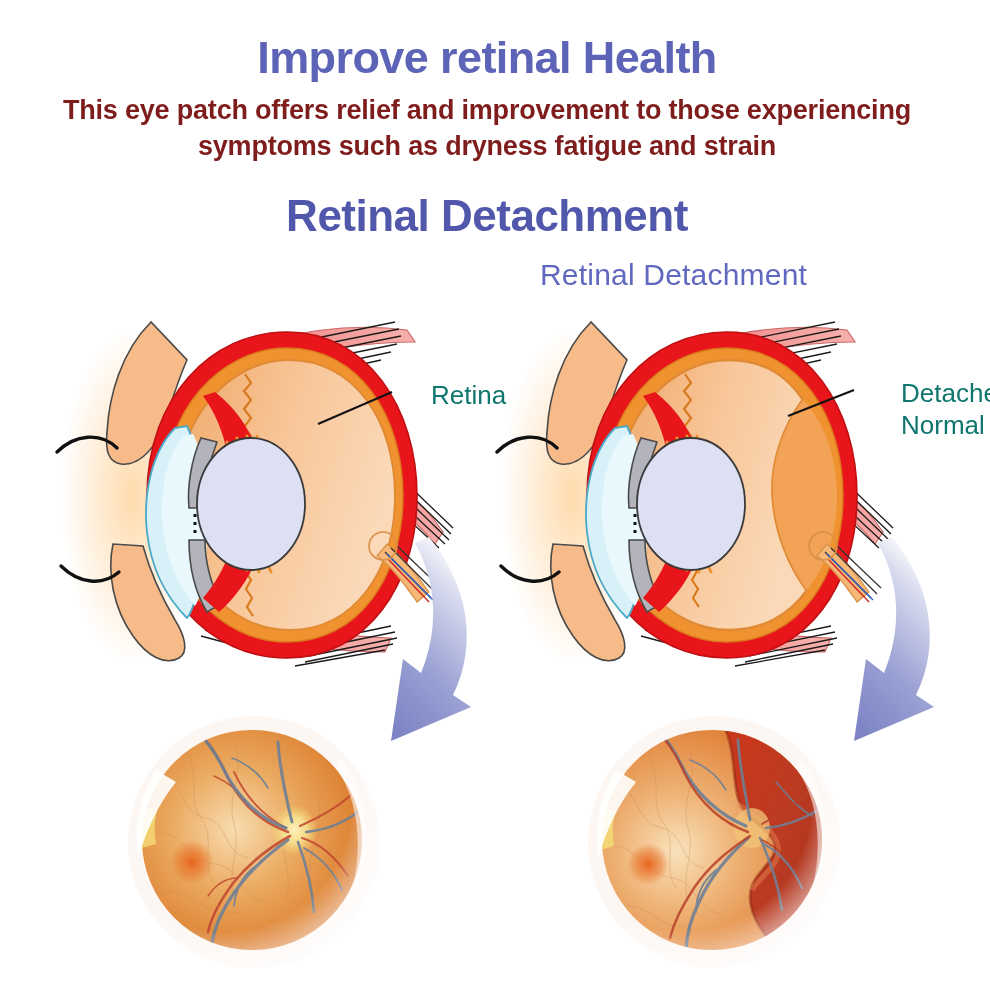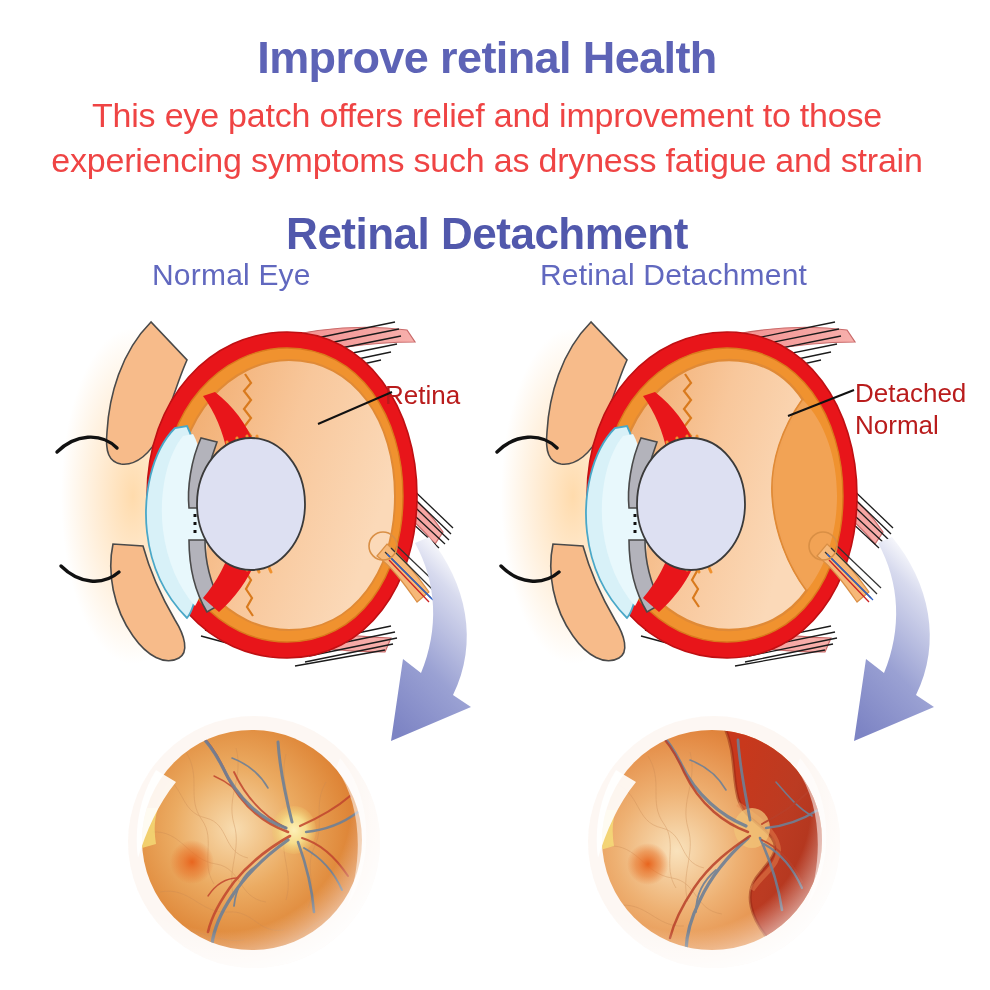--- a/index.html
+++ b/index.html
@@ -36,23 +36,23 @@
     font-size: 45px;
     font-weight: bold;
     letter-spacing: -0.6px;
     color: #5d63b6;
     line-height: 1.05;
   }
   .subtitle {
     margin: 0 auto;
     padding-top: 12px;
     width: 930px;
-    font-size: 34px;
-    font-weight: 400;
-    color: #ef4444;
+    font-size: 27px;
+    font-weight: 700;
+    color: #7f1d1d;
     line-height: 1.32;
     letter-spacing: -0.2px;
   }
   .section-title {
     margin: 0;
     padding-top: 26px;
     font-size: 44px;
     font-weight: bold;
     color: #5158ac;
     letter-spacing: -0.5px;
@@ -68,23 +68,24 @@
     letter-spacing: 0.2px;
     white-space: nowrap;
   }
   .col-caption.left  { left: 152px; }
   .col-caption.right { left: 540px; }
 
   
   .callout {
     position: absolute;
     font-size: 26px;
-    color: #b91c1c;
+    color: #0f766e;
     line-height: 1.22;
     white-space: pre-line;
+    margin-left: 46px;
   }
   .callout.retina   { left: 385px; top: 380px; }
   .callout.detached { left: 855px; top: 378px; }
 
   
   .eye-fig {
     position: absolute;
     top: 300px;
     width: 400px;
     height: 390px;
@@ -116,21 +117,20 @@
 <body>
 
 <div id="poster">
 
   <div class="header">
     <h1 class="main-title">Improve retinal Health</h1>
     <p class="subtitle">This eye patch offers relief and improvement to those experiencing symptoms such as dryness fatigue and strain</p>
     <h2 class="section-title">Retinal Detachment</h2>
   </div>
 
-  <div class="col-caption left">Normal Eye</div>
   <div class="col-caption right">Retinal Detachment</div>
 
   <div class="eye-fig left">
     <svg viewBox="0 0 400 390" width="400" height="390">
       <defs>
         <radialGradient id="glowL" cx="0.5" cy="0.5" r="0.5">
           <stop offset="0%" stop-color="#ffd9a8" stop-opacity="0.95"></stop>
           <stop offset="100%" stop-color="#ffd9a8" stop-opacity="0"></stop>
         </radialGradient>
         <linearGradient id="vitL" x1="0" y1="0" x2="1" y2="0.4">

